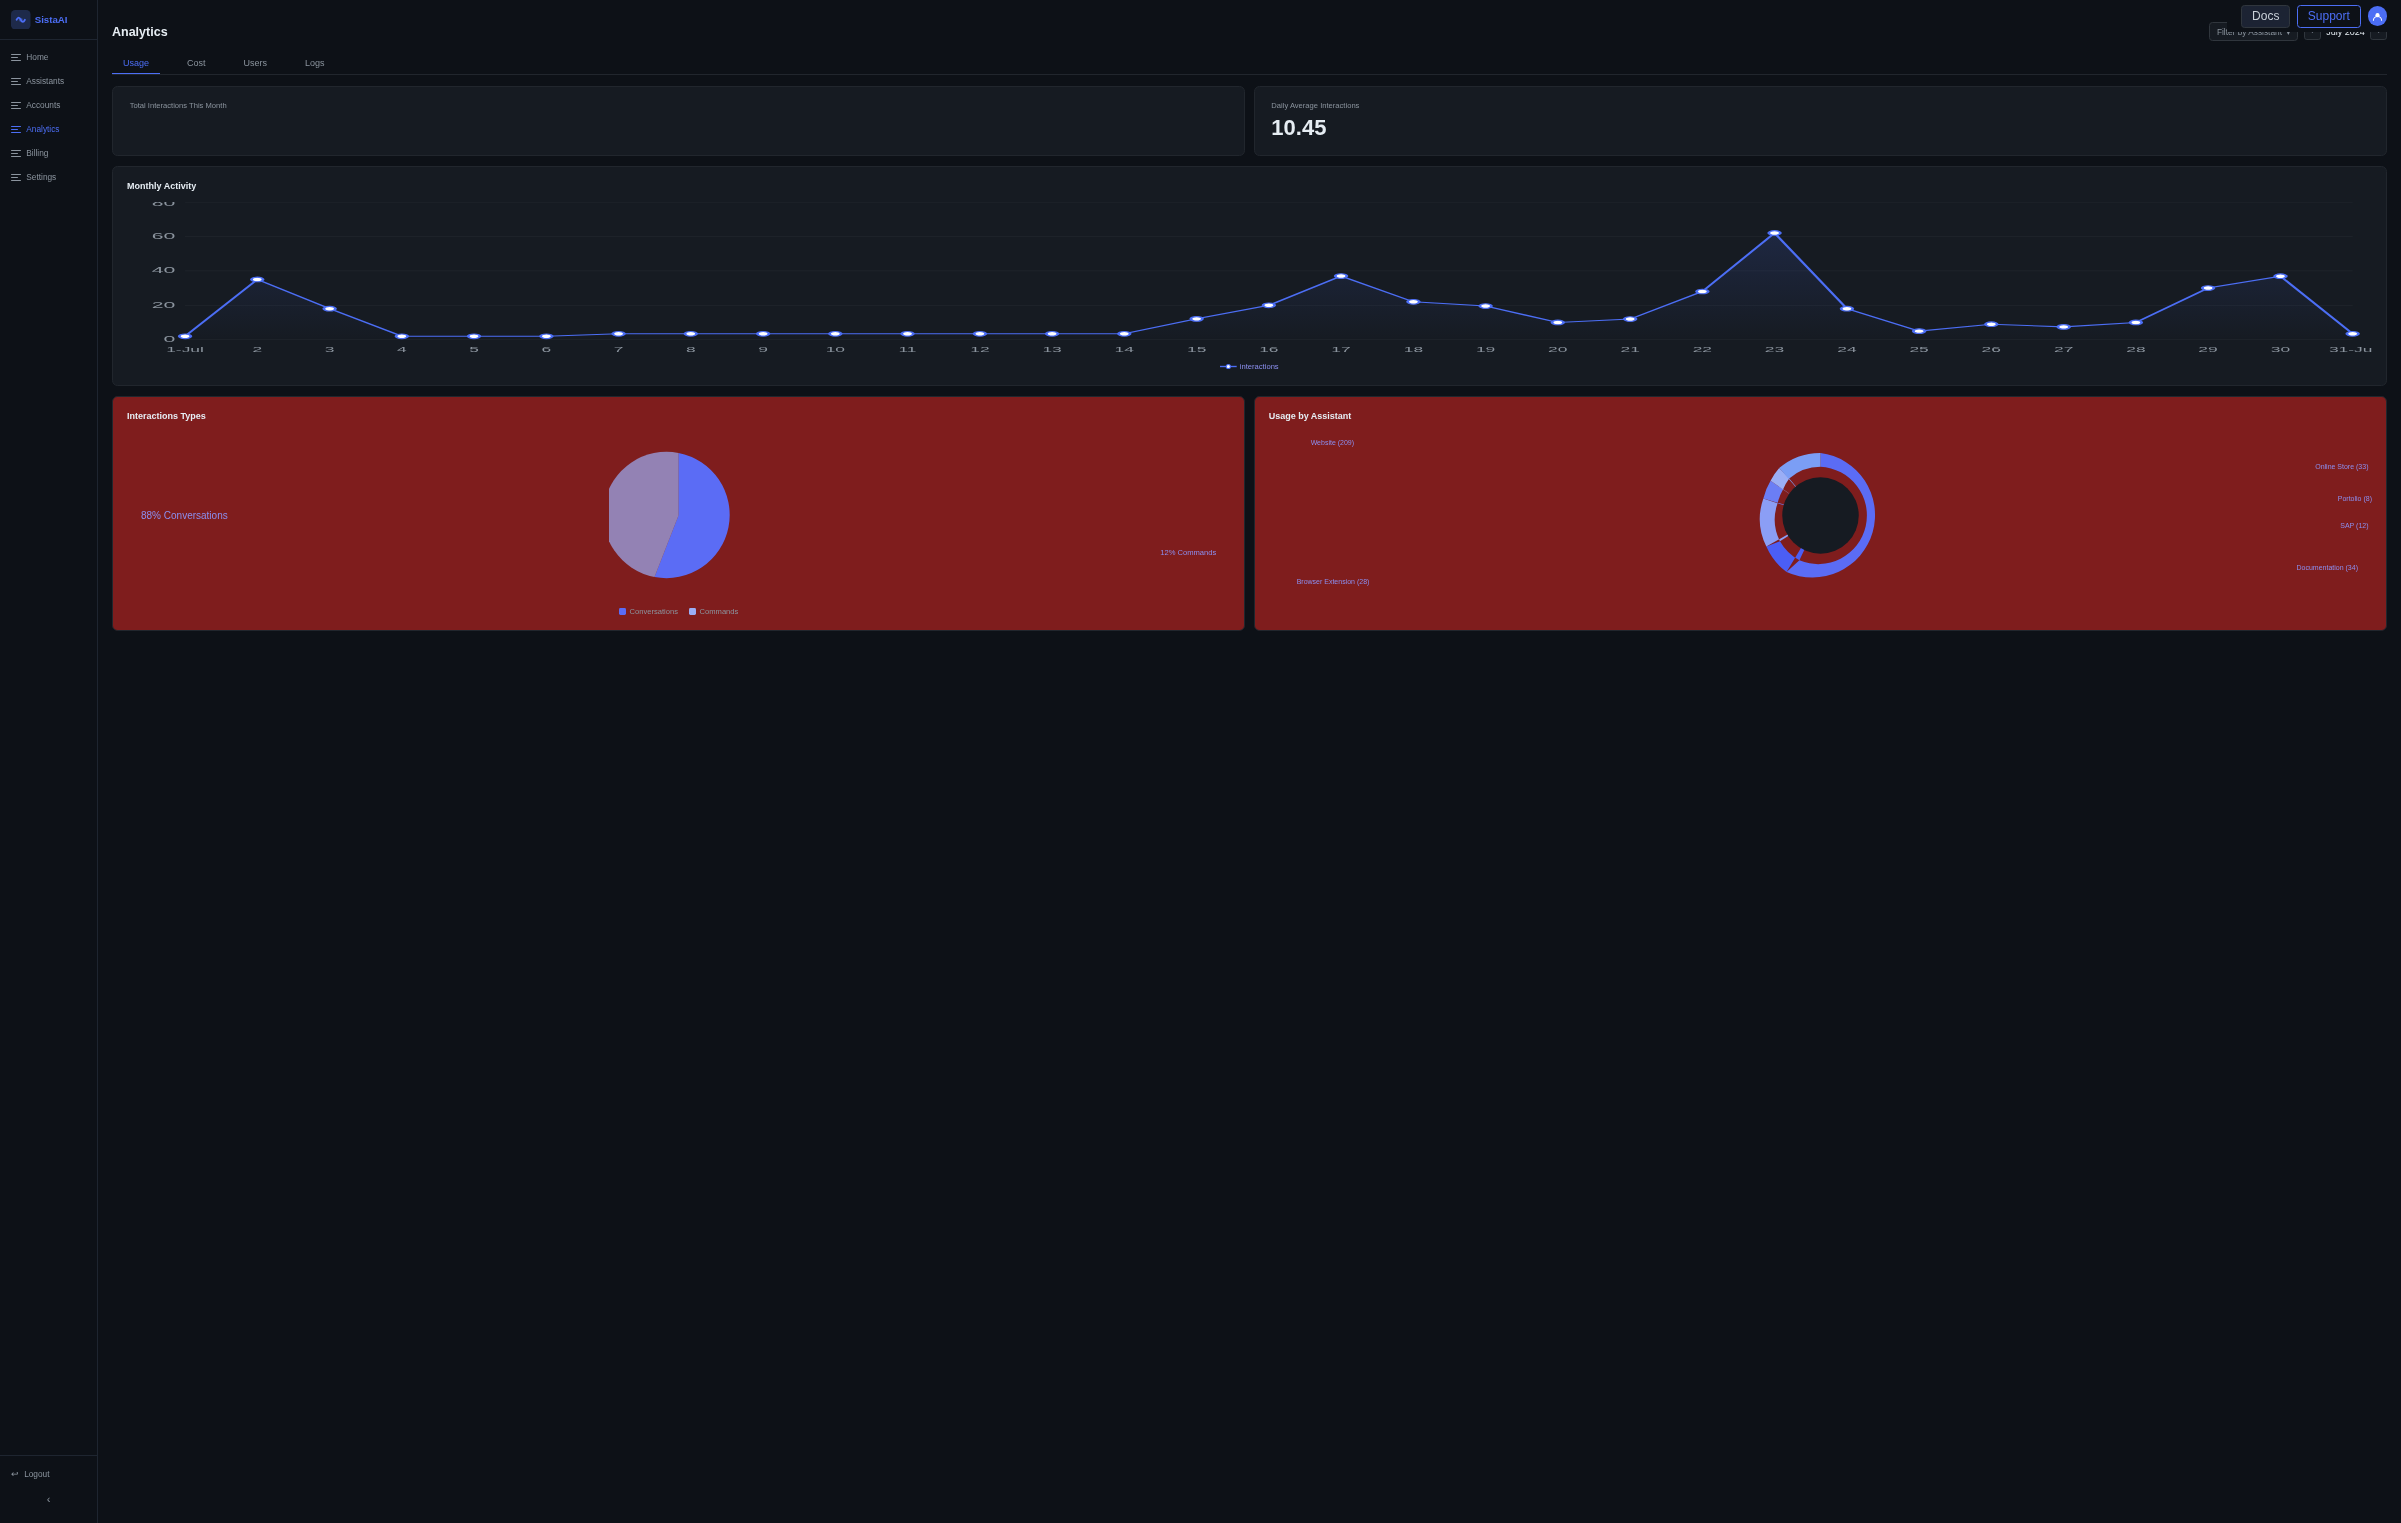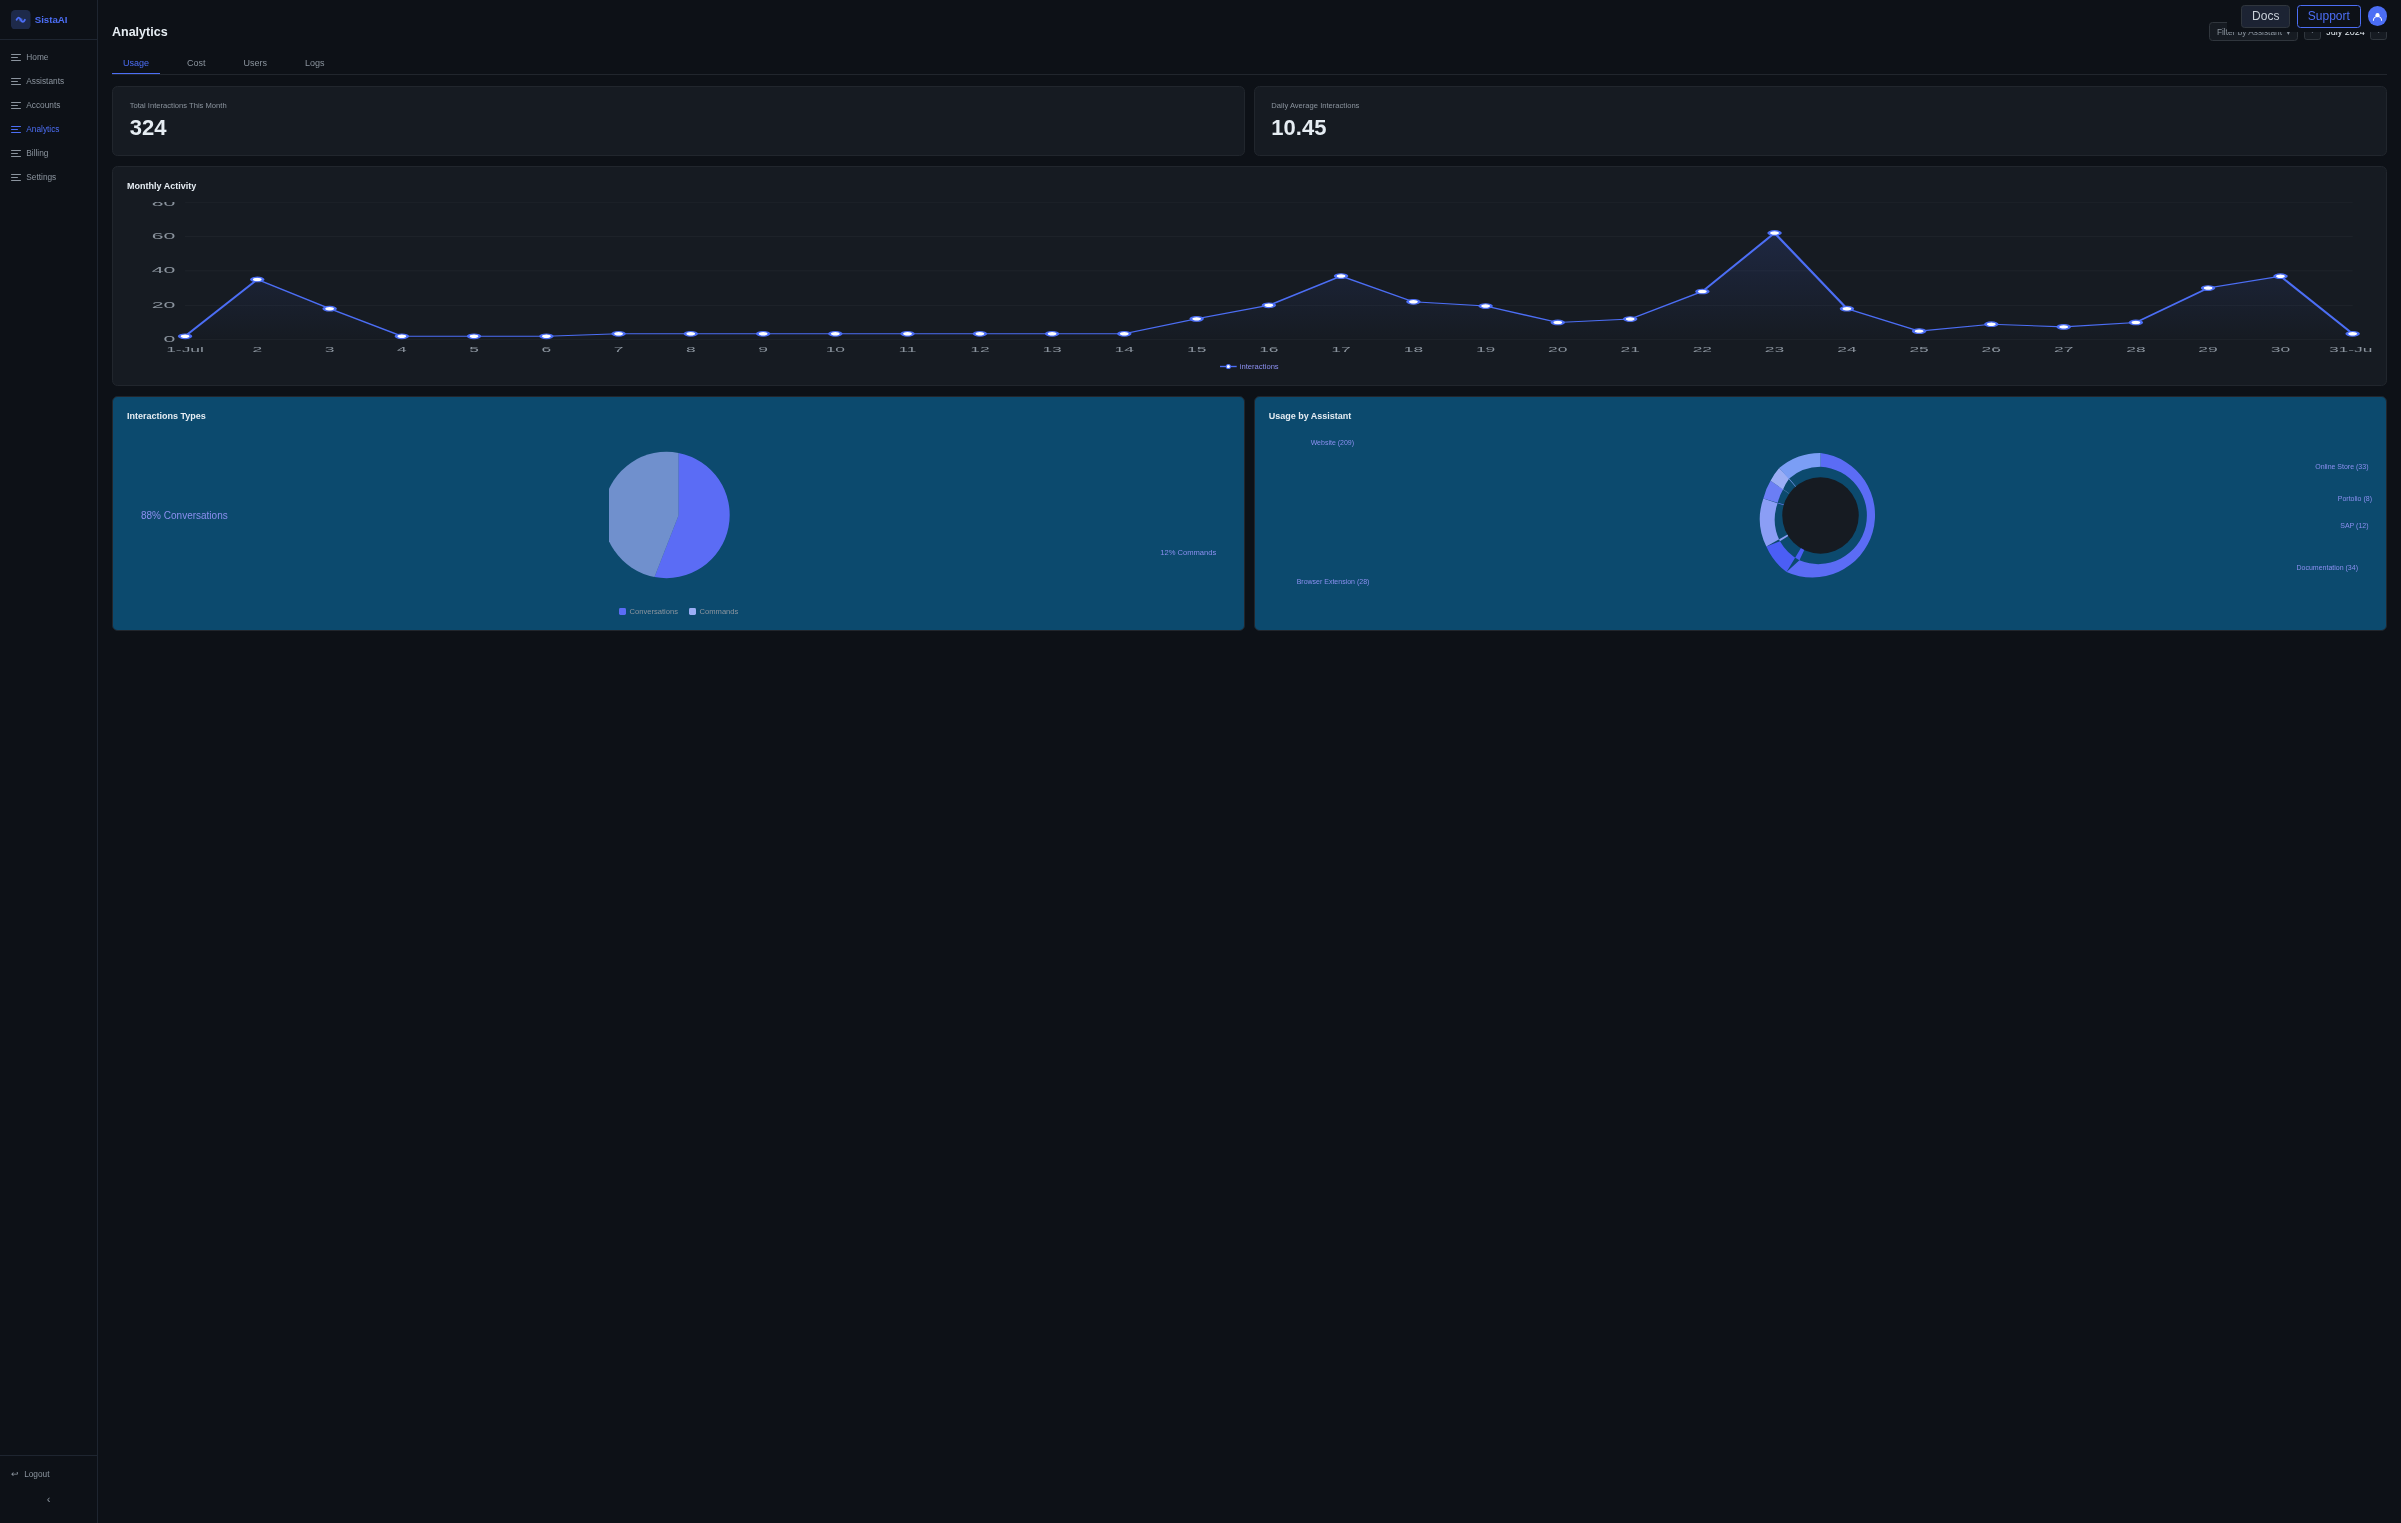--- a/index.html
+++ b/index.html
@@ -218,21 +218,21 @@
       height: 153px;
     }
 
     
     .bottom-row {
       display: grid;
       grid-template-columns: 1fr 1fr;
       gap: 8.3px;
     }
     .bottom-card {
-      background: #0c4a6e;
+      background: #7f1d1d;
       border: 0.7px solid #21262d;
       border-radius: 5.6px;
       padding: 14px;
     }
     .legend {
       display: flex;
       gap: 11px;
       margin-top: 8.3px;
       font-size: 7.6px;
       color: #8b949e;
@@ -362,21 +362,20 @@
   <div class="tabs">
     <div class="tab active">Usage</div>
     <div class="tab">Cost</div>
     <div class="tab">Users</div>
     <div class="tab">Logs</div>
   </div>
 
   <div class="stat-row">
     <div class="stat-card">
       <div class="stat-label">Total Interactions This Month</div>
-      <div class="stat-value">324</div>
     </div>
     <div class="stat-card">
       <div class="stat-label">Daily Average Interactions</div>
       <div class="stat-value">10.45</div>
     </div>
   </div>
 
   <div class="chart-card">
     <div class="chart-title">Monthly Activity</div>
     <div class="chart-area">

